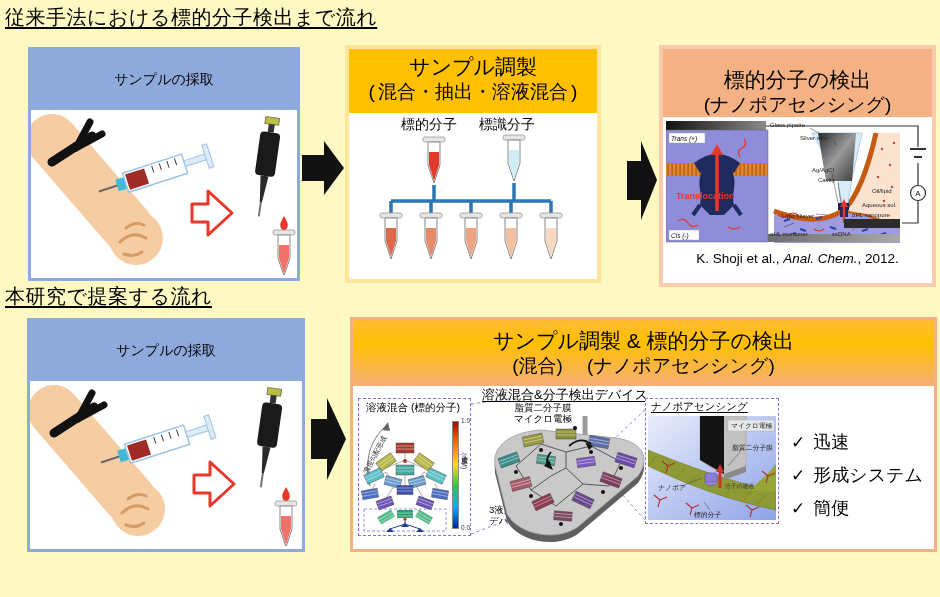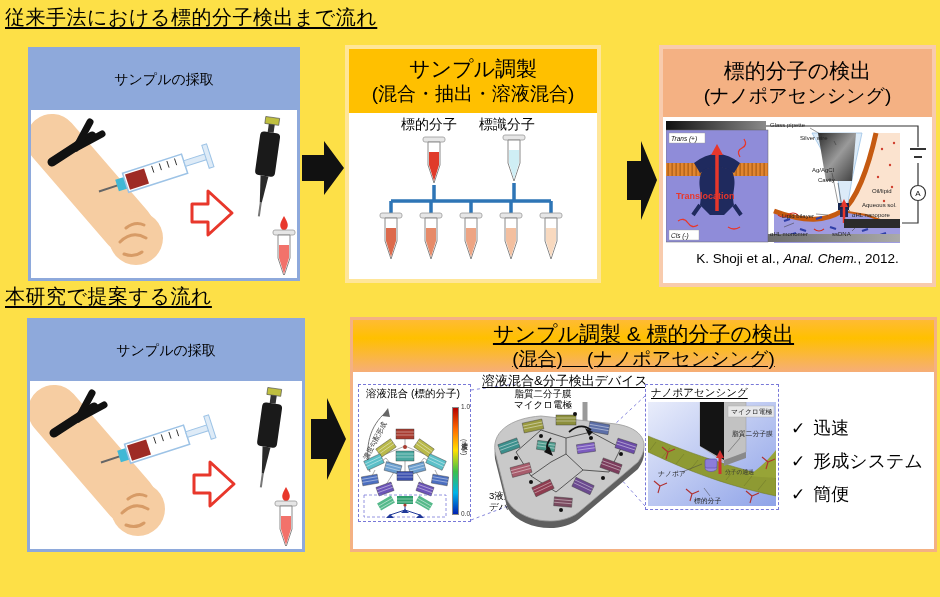--- a/index.html
+++ b/index.html
@@ -1,28 +1,28 @@
 <!DOCTYPE html>
 <html><head>
 <meta charset="utf-8">
 <style>
   html,body{margin:0;padding:0;background:#fff;}
-  .canvas{position:relative;width:940px;height:597px;background:#fde047;overflow:hidden;
+  .canvas{position:relative;width:940px;height:597px;background:#fef9c3;overflow:hidden;
           font-family:"Liberation Sans","DejaVu Sans",sans-serif;color:#000;}
   .abs{position:absolute;box-sizing:border-box;}
   .sec-title{font-size:20px;letter-spacing:.5px;text-decoration:underline;text-underline-offset:3px;white-space:nowrap;}
   .flowbox{background:#fff;}
   .flowbox .hd{display:flex;flex-direction:column;justify-content:center;align-items:center;text-align:center;line-height:1.25;}
   .flowbox .ct{position:relative;background:#fff;overflow:hidden;}
   .box-blue{border:3px solid #8EA9DB;}
   .box-blue .hd{background:#8EA9DB;font-size:14px;align-items:center;}
   .box-gold{border:4px solid #FFE699;}
   .box-gold .hd{background:#FFC000;}
   .box-salmon{border:4px solid #F8CBAD;}
-  .box-salmon .hd{background:#F4B183;}
+  .box-salmon .hd{background:#F4B183;justify-content:flex-end;}
   .box-big{border:3px solid #F4B183;}
   .box-big .hd{background:linear-gradient(180deg,#FFBB33 0%,#FFC000 35%,#F6AE78 100%);}
   .hd .l1{font-size:21px;}
   .hd .l2{font-size:19px;}
   .tube-label{font-size:14px;white-space:nowrap;}
   .citation{font-size:13.5px;text-align:center;white-space:nowrap;}
   .footer-note{font-size:23px;color:#FF0000;text-align:center;white-space:nowrap;letter-spacing:.5px;}
   .dev-label{font-size:13px;text-align:center;text-decoration:underline;text-underline-offset:2px;white-space:nowrap;}
   .small-lbl{font-size:9.5px;line-height:1.2;text-align:center;white-space:nowrap;}
   .inset{border:1.5px dashed #7878D8;background:#fff;}
@@ -88,21 +88,21 @@
       <svg viewBox="0 0 264 165" width="266" height="165">
           <use href="#samp"></use>
         </svg>
     </div>
   </div>
 
   <svg class="abs" style="left:302px;top:141px;" width="42" height="54">
     <polygon points="0,14 22,14 22,0 42,27 22,54 22,40 0,40" fill="#111"></polygon>
   </svg>
 
-  <div class="abs flowbox box-gold" style="left:345px;top:45px;width:256px;height:238px;">
+  <div class="abs flowbox box-gold" style="left:345px;top:45px;width:256px;height:238px;font-family:Liberation Mono, monospace;">
     <div class="hd" style="height:64px;">
       <span class="l1">サンプル調製</span>
       <span class="l2">(混合・抽出・溶液混合)</span>
     </div>
     <div class="ct" style="height:166px;">
       <span class="abs tube-label" style="left:52px;top:3px;">標的分子</span>
       <span class="abs tube-label" style="left:130px;top:3px;">標識分子</span>
       <svg class="abs" style="left:0;top:0;" viewBox="0 0 265 166" width="265" height="166">
         <path d="M85,72 V88 M165,70 V88 M42,88 H202 M42,88 V100 M82,88 V100 M122,88 V100 M162,88 V100 M202,88 V100" stroke="#2E75B6" stroke-width="3.5" fill="none"></path>
         <use href="#tube" transform="translate(73,24)" style="color:#E03A2A"></use>
@@ -214,21 +214,21 @@
           <use href="#samp"></use>
         </svg>
     </div>
   </div>
 
   <svg class="abs" style="left:311px;top:398px;" width="35" height="82">
     <polygon points="0,21 16,21 16,0 35,41 16,82 16,61 0,61" fill="#111"></polygon>
   </svg>
 
   <div class="abs flowbox box-big" style="left:350px;top:317px;width:587px;height:235px;">
-    <div class="hd" style="height:52px;text-decoration:underline;">
+    <div class="hd" style="height:66px;">
       <span class="l1" style="font-size:21px;">サンプル調製 &amp; 標的分子の検出</span>
       <span class="l2">(混合)　 (ナノポアセンシング)</span>
     </div>
     <div class="ct" style="height:163px;">
 
       <svg class="abs" style="left:0;top:0;" width="581" height="163">
         <path d="M118,18 L162,12 M118,148 L192,120 M292,24 L262,52 M292,134 L258,96" stroke="#8888DD" stroke-width="1" stroke-dasharray="3,3" fill="none"></path>
         <path d="M232,30 L232,56" stroke="#9a9a9a" stroke-width="5"></path>
         <polygon points="232,64 227,55 237,55" fill="#9a9a9a"></polygon>
         <path d="M176,120 L198,102" stroke="#333" stroke-width=".8"></path>

